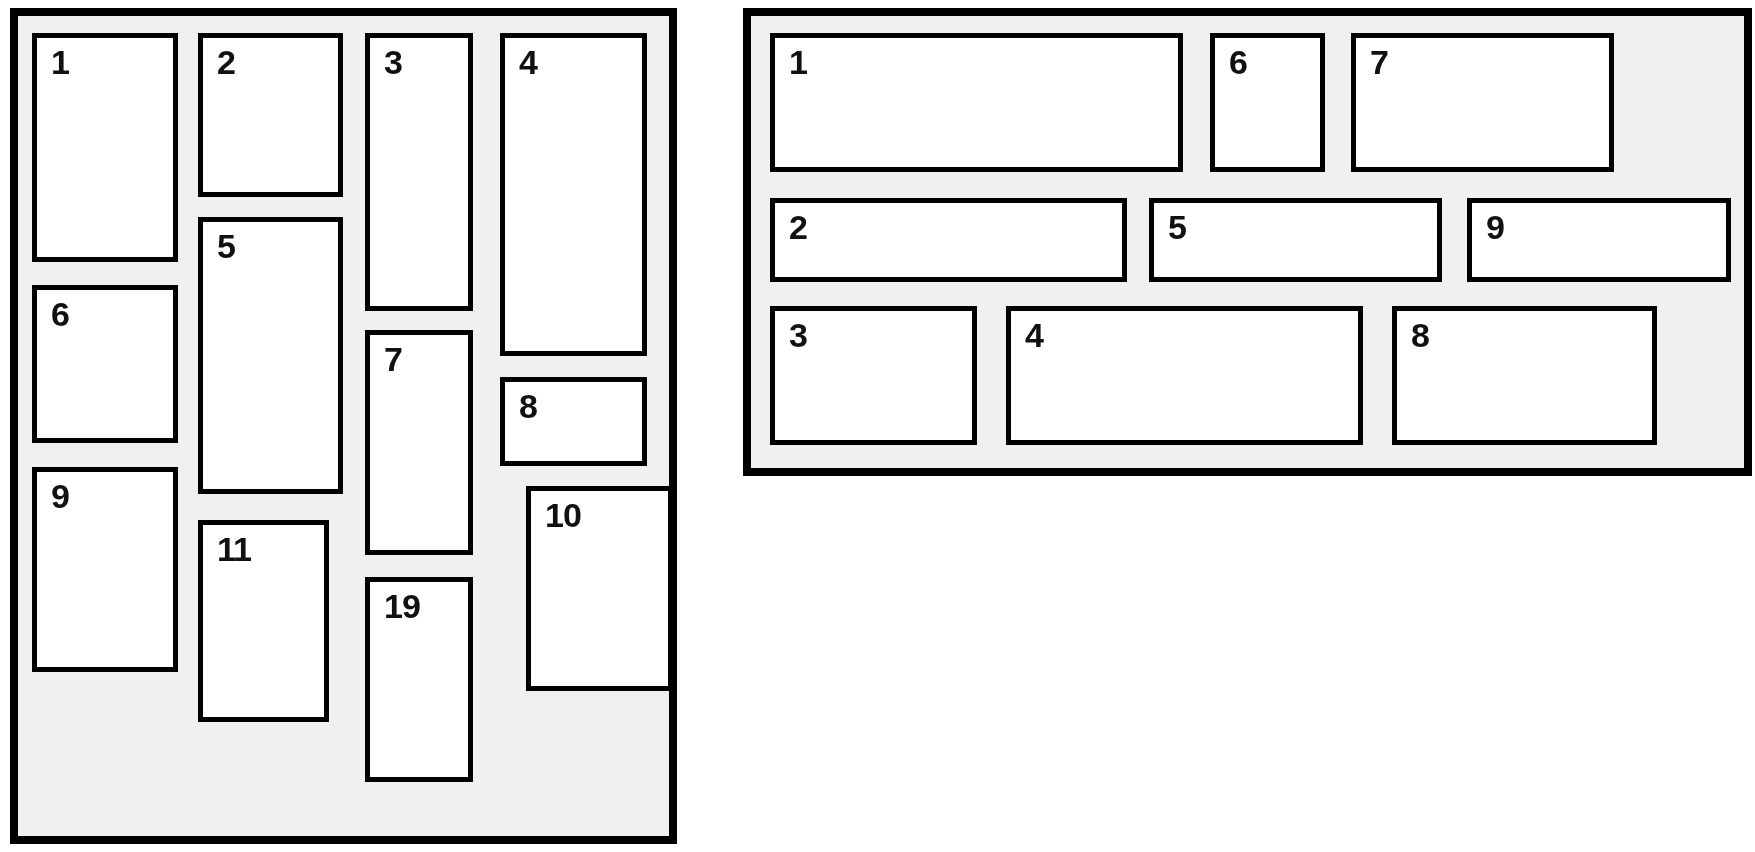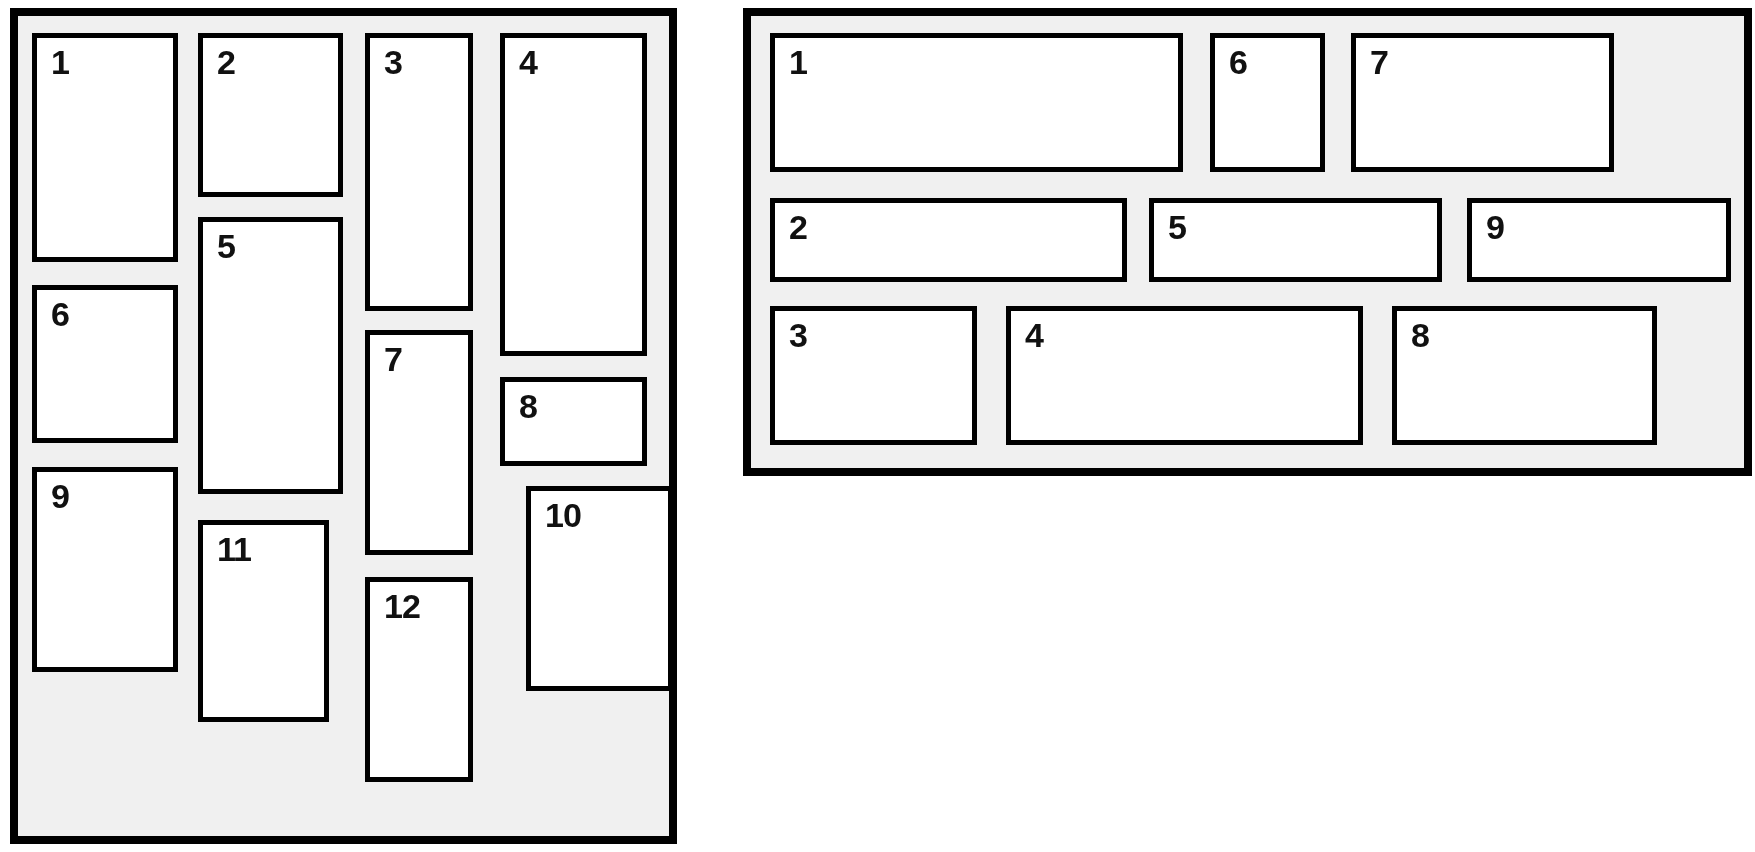--- a/index.html
+++ b/index.html
@@ -95,21 +95,21 @@
     <div class="box L9">
         <span class="num">9</span>
       </div>
     <div class="box L10">
         <span class="num">10</span>
       </div>
     <div class="box L11">
         <span class="num">11</span>
       </div>
     <div class="box L12">
-        <span class="num">12</span>
+        <span class="num">19</span>
       </div>
   </div>
 
   <div id="rows-panel" class="panel">
     <div class="box R1">
         <span class="num">1</span>
       </div>
     <div class="box R6">
         <span class="num">6</span>
       </div>

